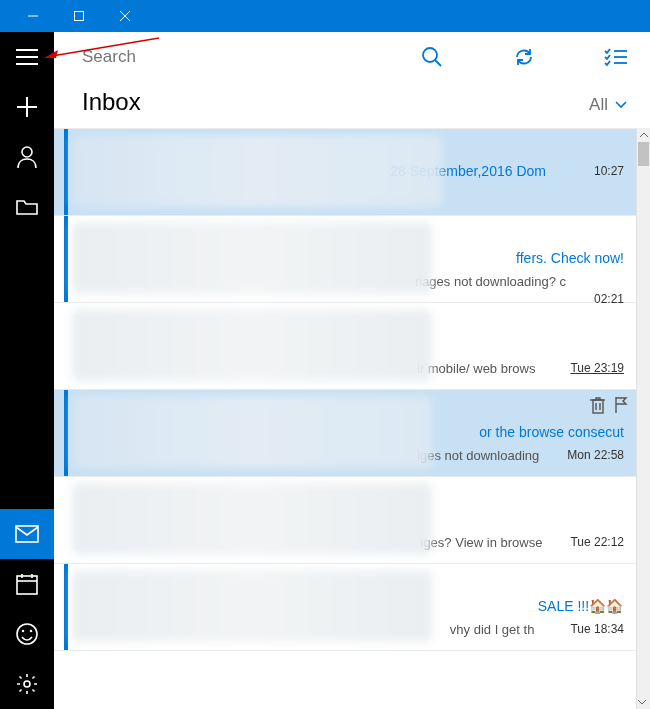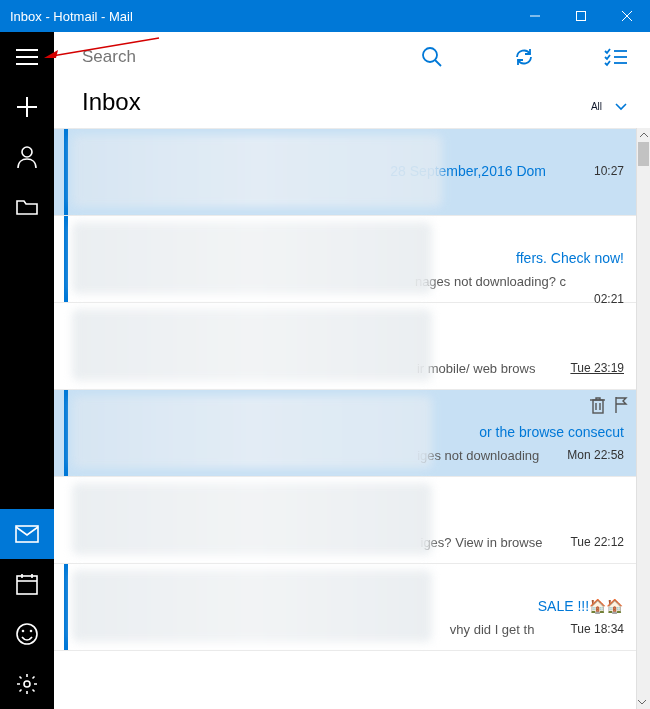--- a/index.html
+++ b/index.html
@@ -26,21 +26,21 @@
   
   .content { flex: 1; display: flex; flex-direction: column; position: relative; overflow: hidden; }
 
   .toolbar { height: 50px; display: flex; align-items: center; padding: 0 10px 0 28px; gap: 44px; }
   .search-input { flex: 1; border: none; font-size: 17px; color: #767676; outline: none; background: transparent; }
   .tbtn { width: 48px; height: 50px; display: flex; align-items: center; justify-content: center; cursor: pointer; }
   .tbtn svg { stroke: #0078d7; fill: none; }
 
   .header { display: flex; align-items: baseline; padding: 6px 22px 12px 28px; }
   .header-title { font-size: 24px; font-weight: 300; color: #000000; flex: 1; }
-  .filter { color: #0f172a; font-size: 10px; display: flex; align-items: center; gap: 12px; cursor: pointer; }
+  .filter { color: #737373; font-size: 17px; display: flex; align-items: center; gap: 6px; cursor: pointer; }
 
   .list-wrap { flex: 1; position: relative; overflow: hidden; }
   .list { position: absolute; inset: 0; overflow-y: hidden; padding-right: 14px; }
 
   .msg { position: relative; padding: 10px 12px 10px 26px; border-bottom: 1px solid #eaeaea; min-height: 78px; }
   .msg.selected { background: #c7e0f4; }
   .msg.unread { }
   .msg::before { content: ""; position: absolute; left: 10px; top: 0; bottom: 0; width: 4px; background: transparent; }
   .msg.unread::before { background: #0078d7; }
   .msg.selected::before { background: #0078d7; }
@@ -70,21 +70,20 @@
 
   
   .arrow-annot { position: absolute; left: 44px; top: 34px; width: 120px; height: 26px; pointer-events: none; z-index: 50; }
 </style>
 </head>
 <body>
 
 <div class="window">
 
   <div class="titlebar">
-    <div class="titlebar-title">Inbox - Hotmail - Mail</div>
     <div class="titlebar-controls">
       <div class="tctrl">
         <svg width="12" height="12">
             <line x1="1" y1="6" x2="11" y2="6" stroke-width="1"></line>
           </svg>
       </div>
       <div class="tctrl">
         <svg width="12" height="12">
             <rect x="1.5" y="1.5" width="9" height="9" fill="none" stroke-width="1"></rect>
           </svg>

